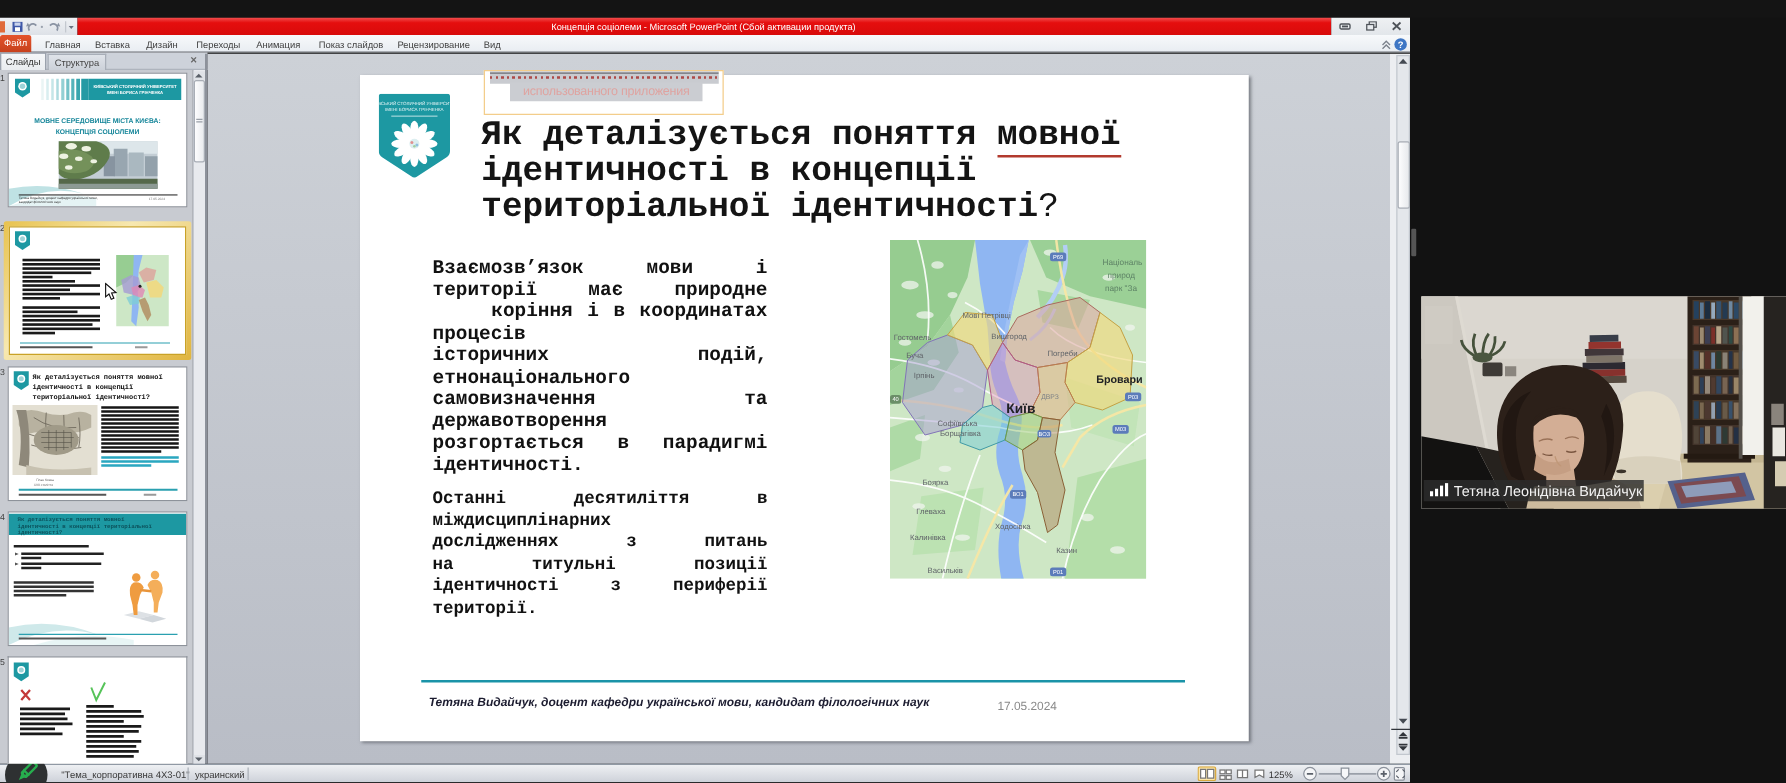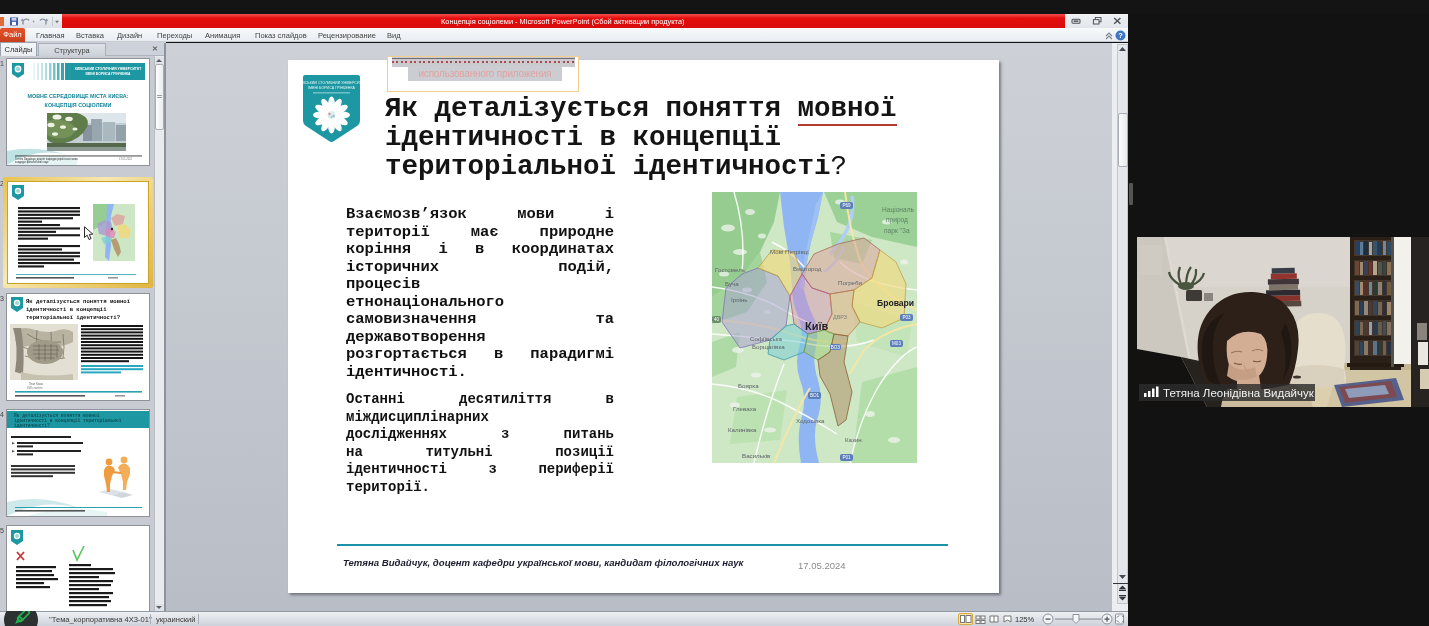--- a/index.html
+++ b/index.html
@@ -51,21 +51,21 @@
     <span class="abs" style="left:387px;">Вид</span>
   </div>
   <svg class="abs" style="left:1104px;top:30px;" width="22" height="11" viewBox="0 0 22 11">
     <path d="M2 6 l3 -3 3 3 m-6 3 l3 -3 3 3" stroke="#7c828c" stroke-width="1.1" fill="none"></path>
     <circle cx="16.5" cy="5.5" r="5" fill="#3e76c4"></circle>
       <text x="16.5" y="8.2" font-size="7.5" fill="#fff" text-anchor="middle" font-weight="bold">?</text>
   </svg>
 
   <div class="abs" style="left:0;top:42px;width:166px;height:14px;background:#cdd2da;border-bottom:1px solid #aeb4bd;box-sizing:border-box;"></div>
   <div class="abs" style="left:0;top:42px;width:37px;height:14px;background:linear-gradient(#f4f6f8,#e9ecf0);border:1px solid #9aa1ac;border-bottom:none;box-sizing:border-box;font-size:7.5px;color:#333;text-align:center;line-height:14px;">Слайды</div>
-  <div class="abs" style="left:38px;top:43px;width:68px;height:13px;background:linear-gradient(#dfe3e9,#ccd1d9);border:1px solid #a8aeb8;border-bottom:none;box-sizing:border-box;font-size:7.5px;color:#444;text-align:center;line-height:13px;">Структура</div>
+  <div class="abs" style="left:38px;top:43px;width:47px;height:13px;background:linear-gradient(#dfe3e9,#ccd1d9);border:1px solid #a8aeb8;border-bottom:none;box-sizing:border-box;font-size:7.5px;color:#444;text-align:center;line-height:13px;">Структура</div>
   <div class="abs" style="left:152px;top:44px;width:10px;height:10px;font-size:7px;color:#666;font-weight:bold;line-height:10px;">✕</div>
 
   <div class="abs" style="left:166px;top:43px;width:946px;height:568px;background:linear-gradient(#cdd1d7,#b9bdc6);"></div>
 
   <div class="abs" style="left:0;top:56px;width:154px;height:555px;background:#c8cbd1;"></div>
 
   <div class="abs" style="left:154px;top:56px;width:10px;height:555px;background:#e8eaee;border-left:1px solid #b9bec6;box-sizing:border-box;"></div>
   <div class="abs" style="left:154.5px;top:57px;width:9px;height:7px;background:#dfe2e7;"></div>
   <svg class="abs" style="left:155px;top:58px;" width="8" height="5">
       <path d="M1 4 l3 -3 3 3z" fill="#5a6069"></path>
@@ -157,23 +157,23 @@
     </g>
   </svg>
 
   <div class="abs" style="left:385px;top:94px;width:560px;font-family:'Liberation Mono',monospace;font-weight:700;font-size:27.5px;line-height:29px;color:#141414;white-space:nowrap;">
     Як деталізується поняття <span style="border-bottom:2px solid #b23a2e;">мовної</span><br>ідентичності в концепції<br>територіальної ідентичності<span style="font-weight:400;">?</span>
   </div>
 
   <div class="abs" style="left:346px;top:206px;width:268px;font-family:'Liberation Mono',monospace;font-weight:700;font-size:15.5px;line-height:17.5px;color:#111;">
     <div style="text-align-last:justify;">Взаємозв’язок мови і</div>
     <div style="text-align-last:justify;">території має природне</div>
-    <div style="text-align-last:justify;">коріння і в координатах</div>
+    <div style="text-align-last:justify;margin-left:47px;">коріння і в координатах</div>
+    <div>процесів</div>
     <div style="text-align-last:justify;">історичних подій,</div>
-    <div>процесів</div>
     <div>етнонаціонального</div>
     <div style="text-align-last:justify;">самовизначення та</div>
     <div>державотворення</div>
     <div style="text-align-last:justify;">розгортається в парадигмі</div>
     <div>ідентичності.</div>
   </div>
   <div class="abs" style="left:346px;top:391px;width:268px;font-family:'Liberation Mono',monospace;font-weight:700;font-size:14px;line-height:17.5px;color:#111;">
     <div style="text-align-last:justify;">Останні десятиліття в</div>
     <div>міждисциплінарних</div>
     <div style="text-align-last:justify;">дослідженнях з питань</div>

